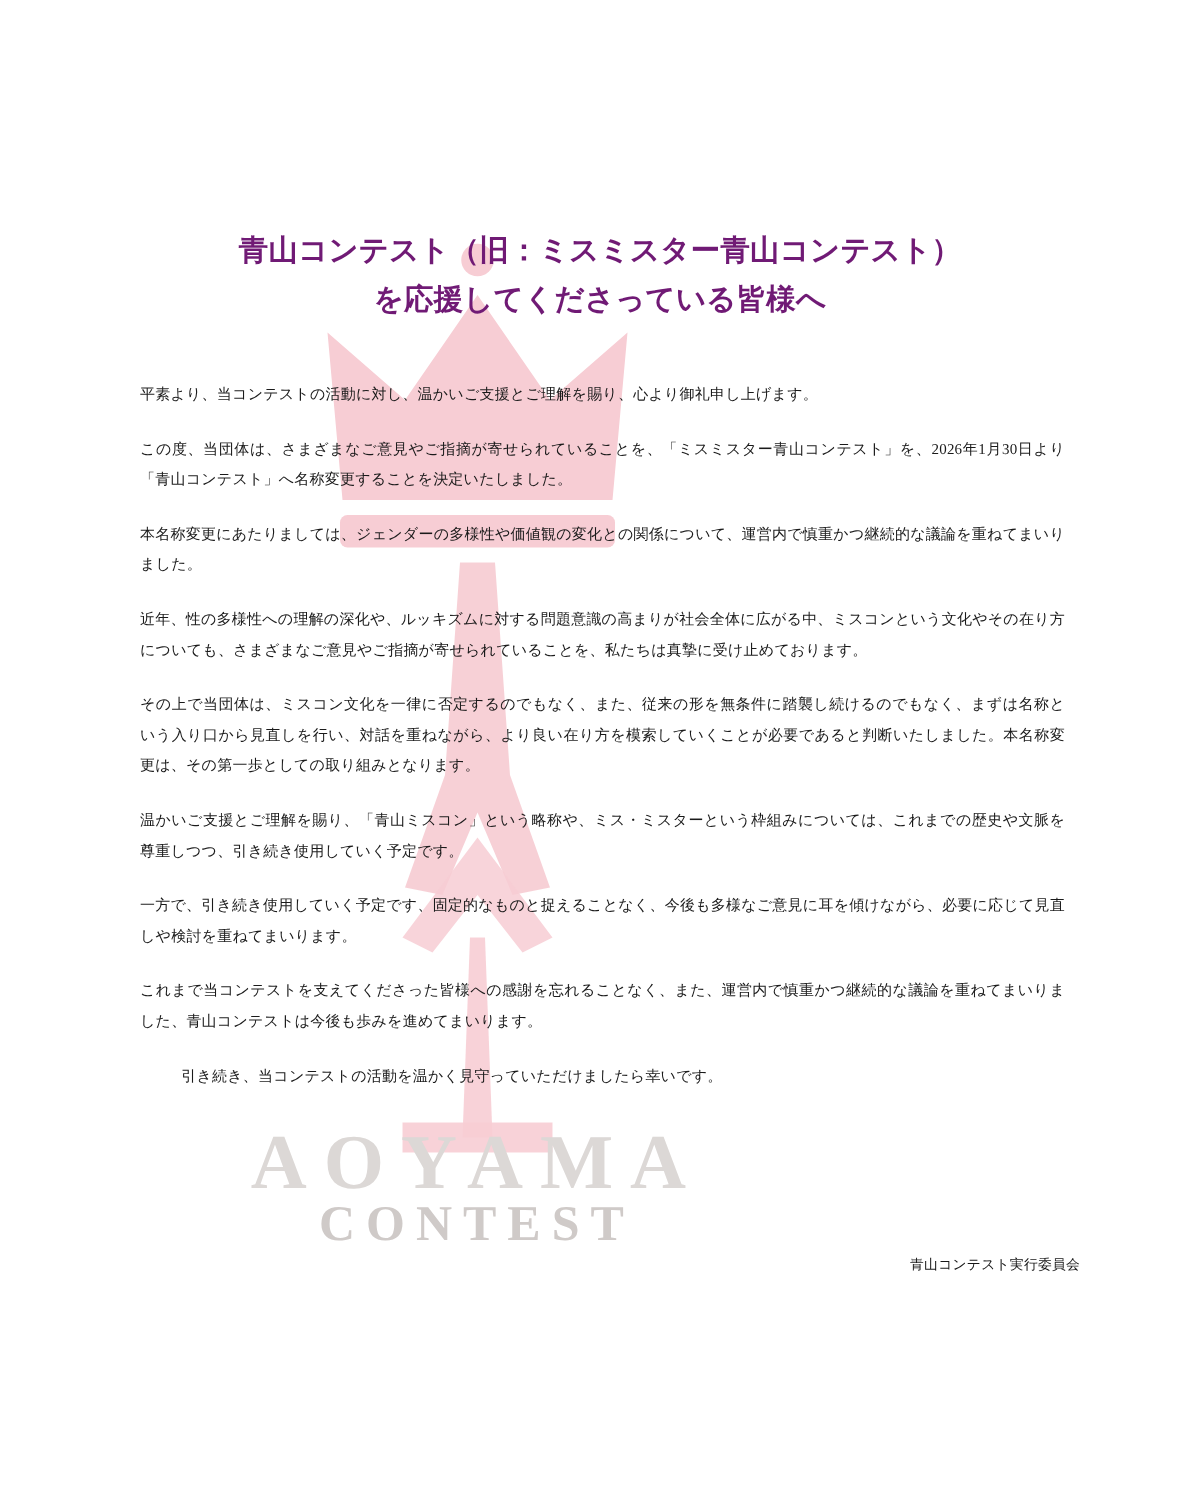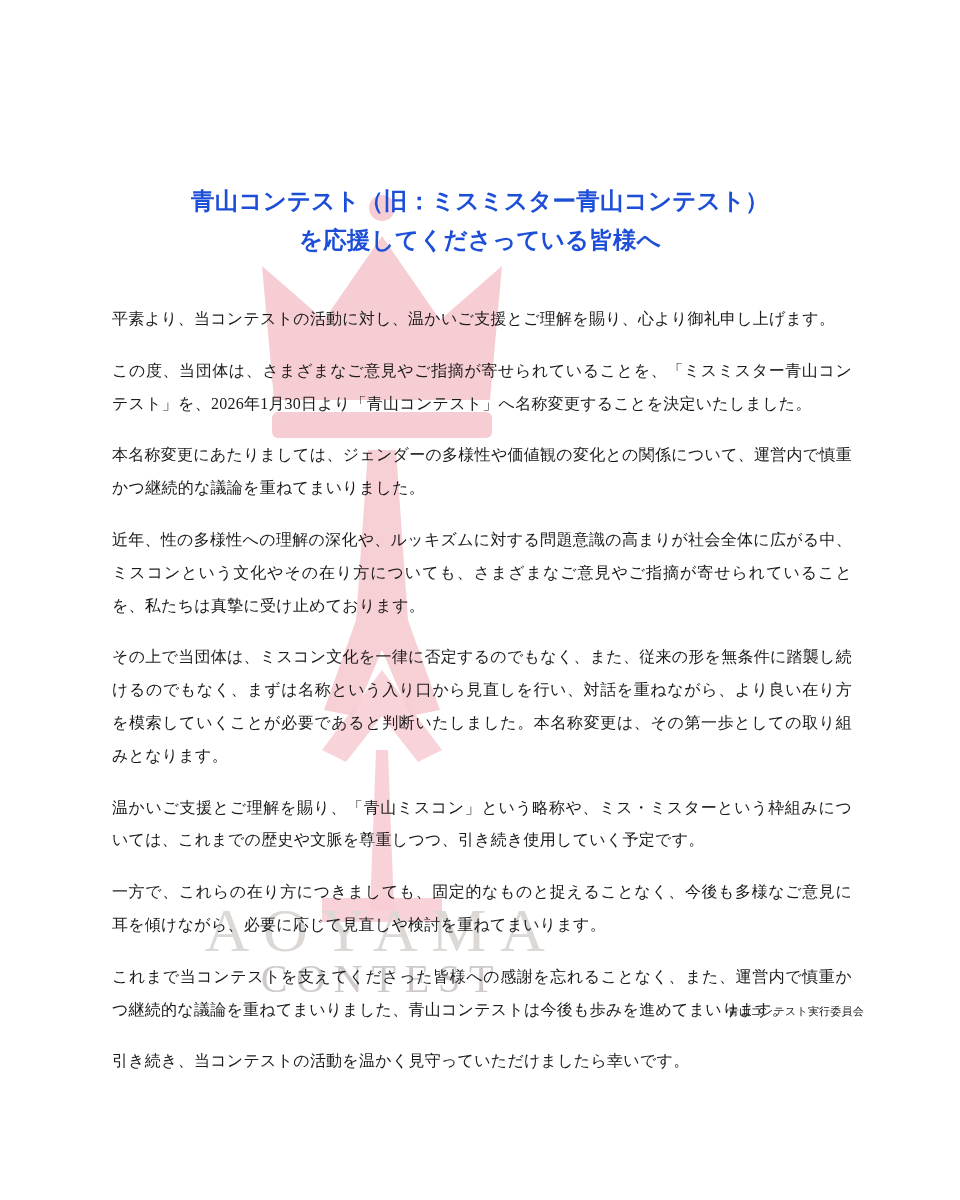--- a/index.html
+++ b/index.html
@@ -24,20 +24,21 @@
 
   
   .watermark {
     position: absolute;
     left: 0;
     top: 0;
     width: 763px;
     height: 1200px;
     pointer-events: none;
     z-index: 0;
+    font-weight: bold;
   }
   .wm-crown {
     position: absolute;
     left: 50%;
     top: 150px;
     transform: translateX(-50%);
     width: 420px;
     height: 800px;
   }
   .wm-text {
@@ -67,45 +68,46 @@
     z-index: 2;
   }
   .doc-title {
     position: absolute;
     left: 0;
     right: 0;
     top: 166px;
     text-align: center;
     font-size: 23.5px;
     line-height: 1.65;
-    color: #1d4ed8;
+    color: #701a75;
     letter-spacing: 0.01em;
   }
   .doc-title .line {
     display: block;
     white-space: nowrap;
   }
 
   .body-block {
     position: absolute;
     left: 112px;
     top: 303px;
     width: 740px;
   }
   .para {
-    font-size: 16px;
+    font-size: 12px;
     line-height: 2.05;
     color: #1a1a1a;
     margin: 0 0 19px 0;
     text-align: justify;
     text-justify: inter-character;
     letter-spacing: 0.015em;
   }
   .para:last-child {
     margin-bottom: 0;
+    margin-left: 33px;
   }
 
   .signature {
     position: absolute;
     right: 96px;
     top: 1004px;
     font-size: 11px;
     color: #161616;
     letter-spacing: 0.02em;
     white-space: nowrap;
@@ -142,21 +144,21 @@
       <span class="line">を応援してくださっている皆様へ</span>
     </h1>
 
     <div class="body-block">
       <p class="para">平素より、当コンテストの活動に対し、温かいご支援とご理解を賜り、心より御礼申し上げます。</p>
       <p class="para">この度、当団体は、さまざまなご意見やご指摘が寄せられていることを、「ミスミスター青山コンテスト」を、2026年1月30日より「青山コンテスト」へ名称変更することを決定いたしました。</p>
       <p class="para">本名称変更にあたりましては、ジェンダーの多様性や価値観の変化との関係について、運営内で慎重かつ継続的な議論を重ねてまいりました。</p>
       <p class="para">近年、性の多様性への理解の深化や、ルッキズムに対する問題意識の高まりが社会全体に広がる中、ミスコンという文化やその在り方についても、さまざまなご意見やご指摘が寄せられていることを、私たちは真摯に受け止めております。</p>
       <p class="para">その上で当団体は、ミスコン文化を一律に否定するのでもなく、また、従来の形を無条件に踏襲し続けるのでもなく、まずは名称という入り口から見直しを行い、対話を重ねながら、より良い在り方を模索していくことが必要であると判断いたしました。本名称変更は、その第一歩としての取り組みとなります。</p>
       <p class="para">温かいご支援とご理解を賜り、「青山ミスコン」という略称や、ミス・ミスターという枠組みについては、これまでの歴史や文脈を尊重しつつ、引き続き使用していく予定です。</p>
-      <p class="para">一方で、これらの在り方につきましても、固定的なものと捉えることなく、今後も多様なご意見に耳を傾けながら、必要に応じて見直しや検討を重ねてまいります。</p>
+      <p class="para">一方で、引き続き使用していく予定です、固定的なものと捉えることなく、今後も多様なご意見に耳を傾けながら、必要に応じて見直しや検討を重ねてまいります。</p>
       <p class="para">これまで当コンテストを支えてくださった皆様への感謝を忘れることなく、また、運営内で慎重かつ継続的な議論を重ねてまいりました、青山コンテストは今後も歩みを進めてまいります。</p>
       <p class="para">引き続き、当コンテストの活動を温かく見守っていただけましたら幸いです。</p>
     </div>
 
     <div class="signature">青山コンテスト実行委員会</div>
 
   </div>
 </div>
 
 </body></html>

